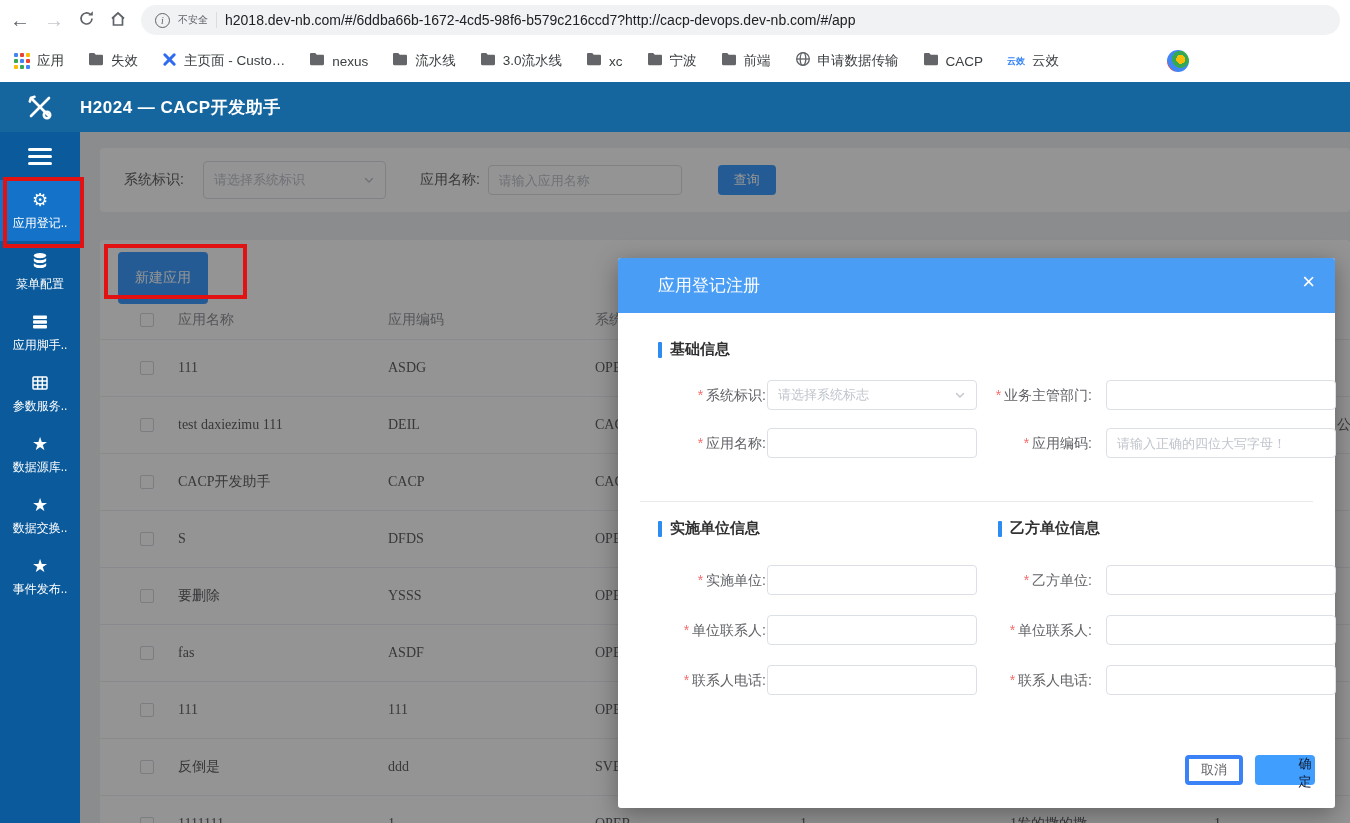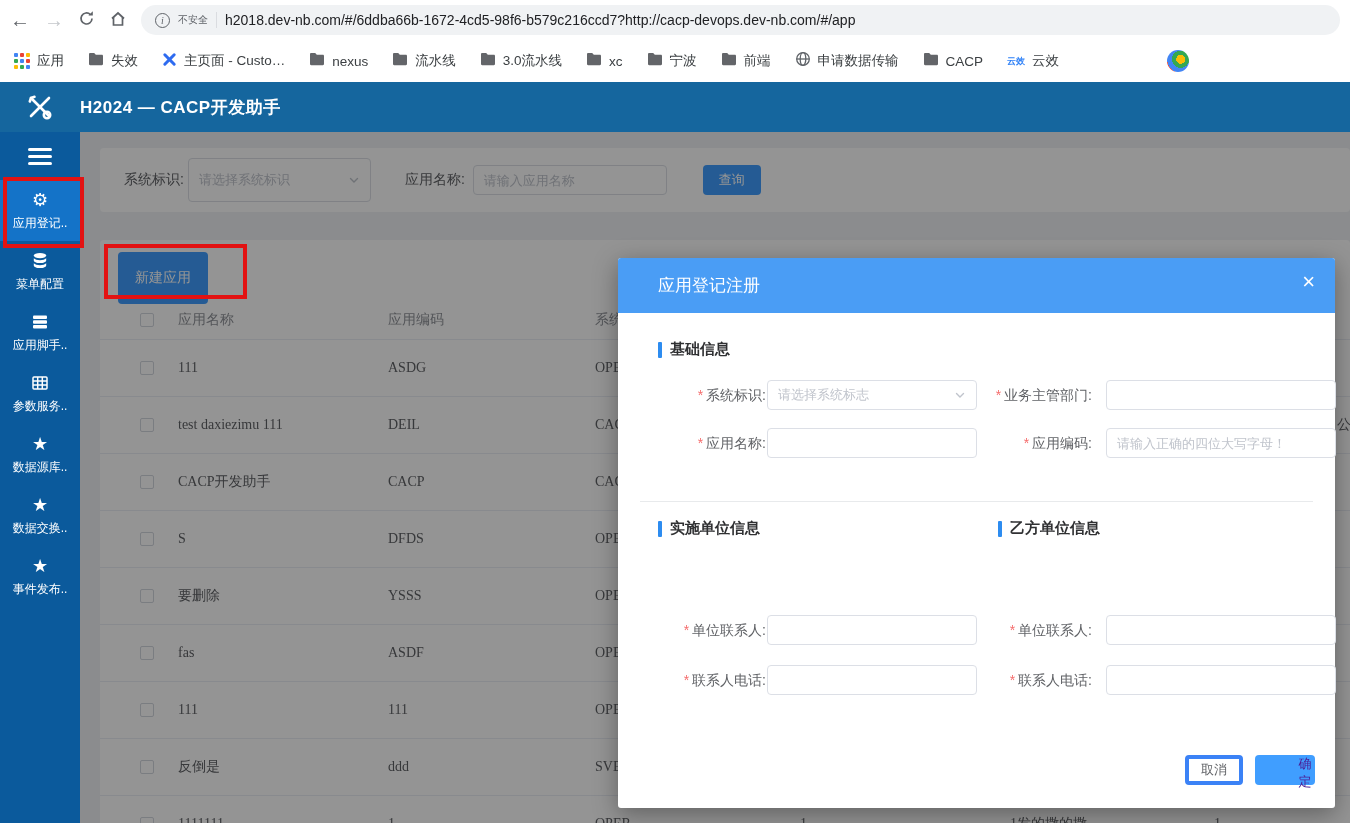--- a/index.html
+++ b/index.html
@@ -49,21 +49,21 @@
 
   
   .content { position:absolute; left:80px; top:132px; right:0; bottom:0; background:#f0f2f5; overflow:hidden; }
   .card { position:absolute; background:#fff; border-radius:4px; }
   .search-card { left:20px; top:16px; right:0; height:64px; display:flex; align-items:center;
                  padding-left:24px; }
   .f-label { font-size:14px; color:#606266; }
   .sel { position:relative; border:1px solid #dcdfe6; border-radius:4px; background:#fff;
          display:flex; align-items:center; padding:0 10px; justify-content:space-between; }
   .sel .ph { color:#c0c4cc; font-size:13px; white-space:nowrap; overflow:hidden; }
-  .search-sel { width:183px; height:44px; margin-left:4px; }
+  .search-sel { width:183px; height:38px; margin-left:19px; }
   .inp { border:1px solid #dcdfe6; border-radius:4px; font-size:13px; color:#606266;
          padding:0 10px; outline:none; background:#fff; font-family:"Liberation Sans","DejaVu Sans",sans-serif; }
   .inp::placeholder { color:#c0c4cc; }
   .search-inp { width:194px; height:30px; margin-left:8px; }
   .lbl2 { margin-left:34px; }
   .btn { border:none; border-radius:4px; color:#fff; background:#409eff; font-size:13px;
          cursor:pointer; font-family:inherit; }
   .btn-query { width:58px; height:30px; margin-left:36px; }
   .table-card { left:20px; top:108px; right:0; bottom:0; border-radius:4px 4px 0 0; }
   .btn-new { position:absolute; left:18px; top:12px; width:90px; height:52px; font-size:14px; }
@@ -97,21 +97,21 @@
           white-space:nowrap; }
   .req { color:#f56c6c; margin-right:3px; }
   .lab1 { left:20px; width:128px; }
   .lab2 { left:300px; width:174px; }
   .min1 { position:absolute; left:149px; width:210px; height:30px; }
   .min2 { position:absolute; left:488px; width:230px; height:30px; }
   .divider { position:absolute; left:22px; right:22px; top:243px; height:1px; background:#e8eaec; }
   .m-foot-btn { position:absolute; top:497px; height:30px; border-radius:4px; font-size:13px;
                 cursor:pointer; font-family:inherit; }
   .btn-cancel { left:567px; width:58px; background:#fff; border:4px solid #3b82f6; color:#606266; }
-  .btn-ok { left:637px; width:60px; background:#409eff; border:none; color:#4c1d95;padding-left:40px; }
+  .btn-ok { left:637px; width:60px; background:#409eff; border:none; color:#0f172a;padding-left:40px; }
 
   
   .anno { position:absolute; border:4px solid #e31212; z-index:200; }
   .anno1 { left:3px; top:177px; width:81px; height:71px; }
   .anno2 { left:104px; top:244px; width:143px; height:55px; }
 </style>
 </head>
 <body>
 
 <div class="screen">
@@ -410,20 +410,26 @@
 
     <div class="m-sec" style="left:40px; top:261px;">
       <i></i>
       <span>实施单位信息</span>
     </div>
     <div class="m-sec" style="left:380px; top:261px;">
       <i></i>
       <span>乙方单位信息</span>
     </div>
 
+    <div class="mrow" style="top:307px;">
+      <div class="mlab lab1"><span class="req">*</span><span>实施单位:</span></div>
+      <input class="inp min1" style="">
+      <div class="mlab lab2"><span class="req">*</span><span>乙方单位:</span></div>
+      <input class="inp min2" style="">
+    </div>
 
     <div class="mrow" style="top:357px;">
       <div class="mlab lab1"><span class="req">*</span><span>单位联系人:</span></div>
       <input class="inp min1" style="">
       <div class="mlab lab2"><span class="req">*</span><span>单位联系人:</span></div>
       <input class="inp min2" style="">
     </div>
 
     <div class="mrow" style="top:407px;">
       <div class="mlab lab1"><span class="req">*</span><span>联系人电话:</span></div>

